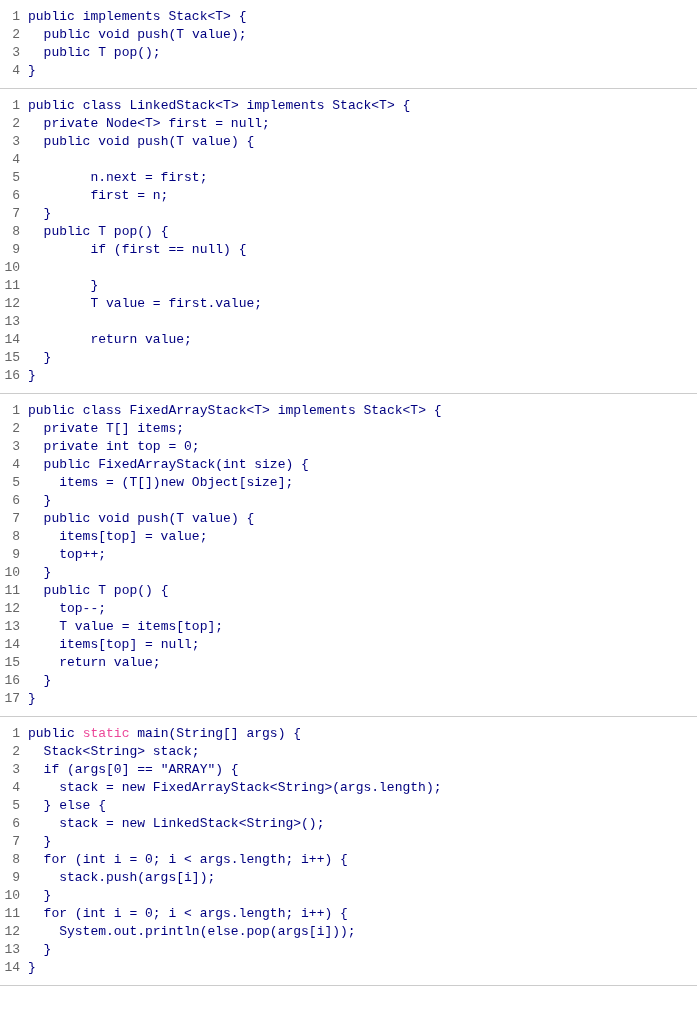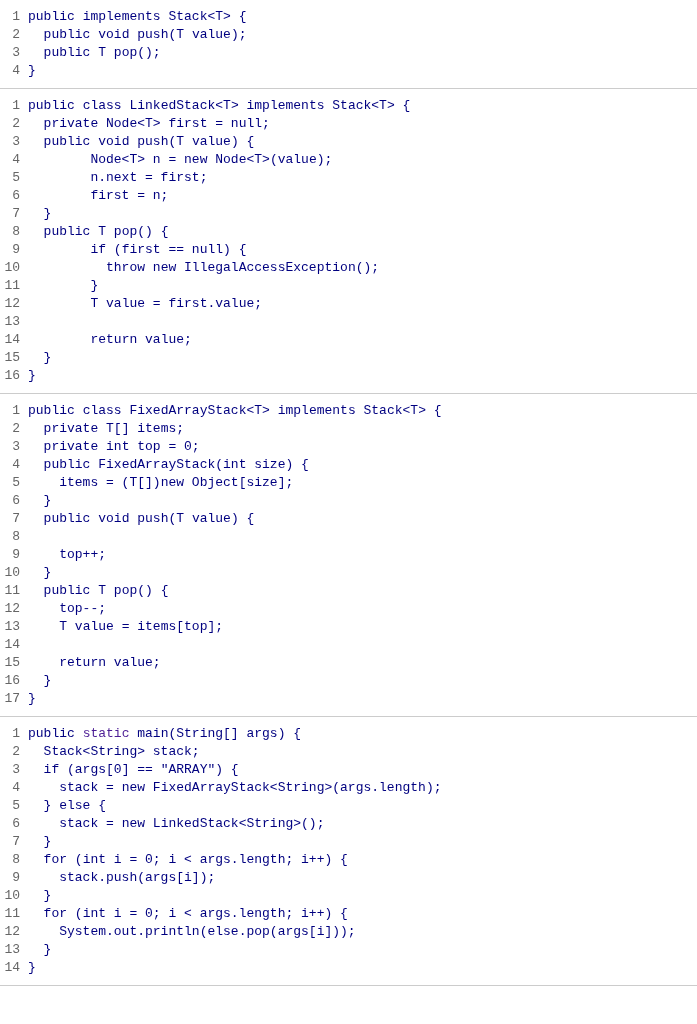--- a/index.html
+++ b/index.html
@@ -74,21 +74,20 @@
       <div class="code-line">
         <span class="line-number">2</span>
         <span class="line-content">  <span style="color:#000080">private</span> Node&lt;<span style="color:#000080">T</span>&gt; first = <span style="color:#000080">null</span>;</span>
       </div>
       <div class="code-line">
         <span class="line-number">3</span>
         <span class="line-content">  <span style="color:#000080">public</span> <span style="color:#000080">void</span> push(<span style="color:#000080">T</span> value) {</span>
       </div>
       <div class="code-line">
         <span class="line-number">4</span>
-        <span class="line-content">        Node&lt;<span style="color:#000080">T</span>&gt; n = <span style="color:#000080">new</span> Node&lt;<span style="color:#000080">T</span>&gt;(value);</span>
       </div>
       <div class="code-line">
         <span class="line-number">5</span>
         <span class="line-content">        n.next = first;</span>
       </div>
       <div class="code-line">
         <span class="line-number">6</span>
         <span class="line-content">        first = n;</span>
       </div>
       <div class="code-line">
@@ -98,21 +97,20 @@
       <div class="code-line">
         <span class="line-number">8</span>
         <span class="line-content">  <span style="color:#000080">public</span> <span style="color:#000080">T</span> pop() {</span>
       </div>
       <div class="code-line">
         <span class="line-number">9</span>
         <span class="line-content">        <span style="color:#000080">if</span> (first == <span style="color:#000080">null</span>) {</span>
       </div>
       <div class="code-line">
         <span class="line-number">10</span>
-        <span class="line-content">          <span style="color:#000080">throw</span> <span style="color:#000080">new</span> IllegalAccessException();</span>
       </div>
       <div class="code-line">
         <span class="line-number">11</span>
         <span class="line-content">        }</span>
       </div>
       <div class="code-line">
         <span class="line-number">12</span>
         <span class="line-content">        <span style="color:#000080">T</span> value = first.value;</span>
       </div>
       <div class="code-line">
@@ -155,20 +153,21 @@
       <div class="code-line">
         <span class="line-number">6</span>
         <span class="line-content">  }</span>
       </div>
       <div class="code-line">
         <span class="line-number">7</span>
         <span class="line-content">  <span style="color:#000080">public</span> <span style="color:#000080">void</span> push(<span style="color:#000080">T</span> value) {</span>
       </div>
       <div class="code-line">
         <span class="line-number">8</span>
+        <span class="line-content">    items[top] = value;</span>
       </div>
       <div class="code-line">
         <span class="line-number">9</span>
         <span class="line-content">    top++;</span>
       </div>
       <div class="code-line">
         <span class="line-number">10</span>
         <span class="line-content">  }</span>
       </div>
       <div class="code-line">
@@ -178,38 +177,39 @@
       <div class="code-line">
         <span class="line-number">12</span>
         <span class="line-content">    top--;</span>
       </div>
       <div class="code-line">
         <span class="line-number">13</span>
         <span class="line-content">    <span style="color:#000080">T</span> value = items[top];</span>
       </div>
       <div class="code-line">
         <span class="line-number">14</span>
+        <span class="line-content">    items[top] = <span style="color:#000080">null</span>;</span>
       </div>
       <div class="code-line">
         <span class="line-number">15</span>
         <span class="line-content">    <span style="color:#000080">return</span> value;</span>
       </div>
       <div class="code-line">
         <span class="line-number">16</span>
         <span class="line-content">  }</span>
       </div>
       <div class="code-line">
         <span class="line-number">17</span>
         <span class="line-content">}</span>
       </div>
     </div>
     <div class="code-block">
       <div class="code-line">
         <span class="line-number">1</span>
-        <span class="line-content"><span style="color:#000080">public</span> <span style="color:#4c1d95">static</span> main(String[] args) {</span>
+        <span class="line-content"><span style="color:#000080">public</span> <span style="color:#ec4899">static</span> main(String[] args) {</span>
       </div>
       <div class="code-line">
         <span class="line-number">2</span>
         <span class="line-content">  Stack&lt;String&gt; stack;</span>
       </div>
       <div class="code-line">
         <span class="line-number">3</span>
         <span class="line-content">  <span style="color:#000080">if</span> (args[0] == "ARRAY") {</span>
       </div>
       <div class="code-line">

